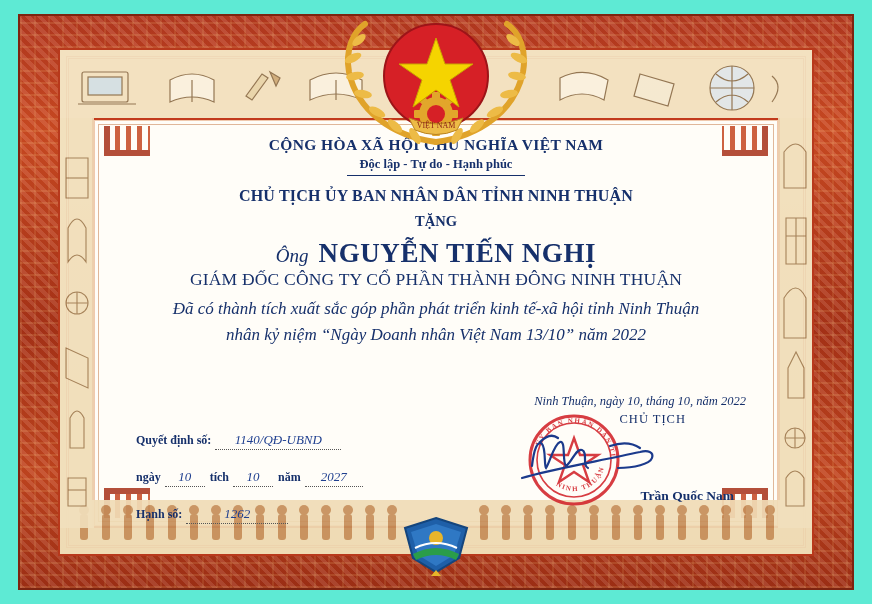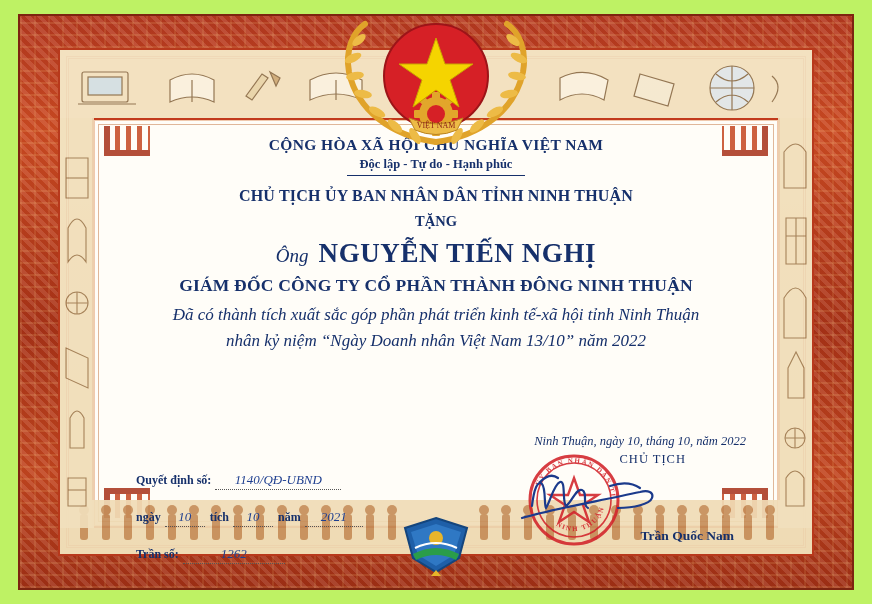--- a/index.html
+++ b/index.html
@@ -11,21 +11,21 @@
     width: 872px;
     height: 604px;
     font-family: "Liberation Serif", serif;
     overflow: hidden;
   }
 
   #certificate {
     position: relative;
     width: 872px;
     height: 604px;
-    background: #bef264;
+    background: #5eead4;
   }
 
   
   .frame-outer {
     position: absolute;
     left: 18px; top: 14px;
     width: 836px; height: 576px;
     background:
       repeating-linear-gradient(45deg, rgba(255,255,255,0.10) 0 4px, rgba(0,0,0,0.03) 4px 8px),
       linear-gradient(180deg, #b4381f 0%, #cc4a22 20%, #a83217 55%, #c2451f 80%, #a02f15 100%);
@@ -170,40 +170,39 @@
     color: #16306b;
     font-family: "Liberation Serif", serif;
   }
   .recipient {
     font-size: 27px;
     font-weight: bold;
     color: #16306b;
     letter-spacing: .6px;
   }
   .position {
-    margin-top: 6px;
     font-size: 17.5px;
-    font-weight: bold;
+    font-weight: normal;
     color: #16306b;
     letter-spacing: .2px;
   }
   .reason1, .reason2 {
     color: #16306b;
     font-style: italic;
     font-size: 17px;
     margin-top: 9px;
     font-family: "Liberation Serif", serif;
   }
   .reason2 { margin-top: 6px; }
 
   
   .bottom {
     position: absolute;
     left: 100px;
-    top: 434px;
+    top: 394px;
     width: 672px;
     height: 112px;
     z-index: 5;
   }
   .place-date {
     position: absolute;
     right: 26px;
     top: 0;
     font-size: 12.5px;
     font-style: italic;
@@ -520,24 +519,24 @@
       <div class="dline">
         <span class="dlabel">Quyết định số:</span>
         <span class="dval wide">1140/QĐ-UBND</span>
       </div>
       <div class="dline">
         <span class="dlabel">ngày</span>
         <span class="dval" style="min-width:34px">10</span>
         <span class="dlabel" style="margin-left:5px">tích</span>
         <span class="dval" style="min-width:34px">10</span>
         <span class="dlabel" style="margin-left:5px">năm</span>
-        <span class="dval" style="min-width:52px">2021</span>
+        <span class="dval" style="min-width:52px">2027</span>
       </div>
       <div class="dline">
-        <span class="dlabel">Trần số:</span>
+        <span class="dlabel">Hạnh số:</span>
         <span class="dval">1262</span>
       </div>
     </div>
 
     <div class="seal">
       <svg viewBox="0 0 96 96" width="96" height="96">
         <defs>
           <path id="sealTop" d="M48,48 m-37,0 a37,37 0 1,1 74,0" fill="none"></path>
           <path id="sealBot" d="M48,48 m-31,0 a31,31 0 1,0 62,0" fill="none"></path>
         </defs>

